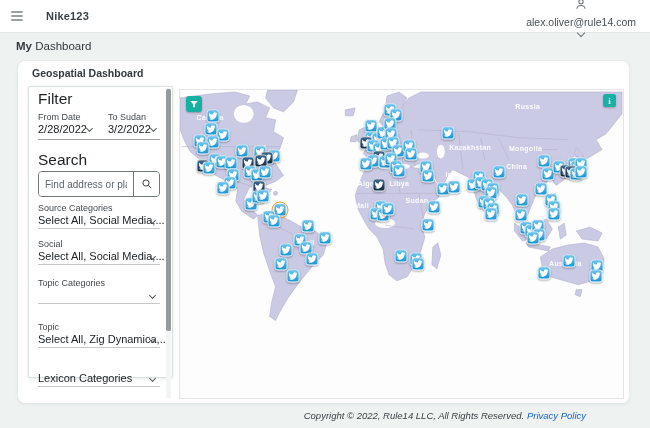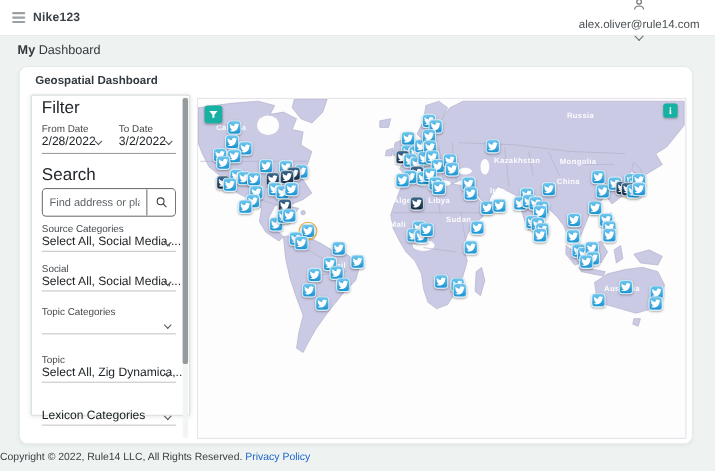--- a/index.html
+++ b/index.html
@@ -5,21 +5,21 @@
   * { box-sizing: border-box; margin: 0; padding: 0; }
   html,body { width:650px; height:428px; overflow:hidden;
     font-family:"Liberation Sans", sans-serif; background:#eef3f2; color:#2f3337; }
 
   
   .nav { position:absolute; left:0; top:0; width:650px; height:33px; background:#fff;
          border-bottom:1px solid #e3e6e6; display:flex; align-items:center; }
   .nav-left { display:flex; align-items:center; gap:7px; padding-left:11px; }
   .hamburger { width:12px; display:flex; flex-direction:column; gap:2px; cursor:pointer; }
   .hamburger span { height:2px; background:#9aa0a3; border-radius:1px; }
-  .brand { font-size:11px; font-weight:700; color:#3a4045; letter-spacing:.2px; }
+  .brand { font-size:11px; font-weight:700; color:#3a4045; letter-spacing:.2px;margin-left:16px; }
   .nav-right { margin-left:auto; display:flex; align-items:center; gap:5px; padding-right:14px; cursor:pointer;flex-direction:column; }
   .user-email { font-size:10.5px; color:#4a5054; }
   .chev { width:6px; height:6px; border-right:1.5px solid #6a7074; border-bottom:1.5px solid #6a7074;
           transform:rotate(45deg); margin-top:-3px; }
 
   
   .crumb { position:absolute; left:16px; top:40px; font-size:11.5px; color:#33383c; }
   .crumb b { font-weight:700;text-align:center; }
 
   
@@ -60,21 +60,21 @@
   .marker svg { width:9px; height:9px; display:block; }
   .marker.dark { background:linear-gradient(#3c6a92,#13283e); }
   .ring { position:absolute; inset:-3px; border:1.5px solid #f0a330; border-radius:50%; pointer-events:none; }
   .map-btn { position:absolute; background:#16b1a2; display:flex; align-items:center; justify-content:center;
              border-radius:3px; box-shadow:0 1px 2px rgba(0,0,0,.25); cursor:pointer; }
   .filter-btn { left:6px; top:6px; width:16px; height:16px; }
   .info-btn { right:7px; top:4px; width:13px; height:13px; border-radius:2.5px;
               color:#fff; font-size:9px; font-weight:700; font-family:"Liberation Serif",serif; }
 
   
-  .footer { position:absolute; left:0; top:410px; width:586px; text-align:left; font-size:9.5px; color:#3b4043; }
+  .footer { position:absolute; left:0; top:410px; width:586px; text-align:right; font-size:9.5px; color:#3b4043;font-style:italic; }
   .footer a { color:#1a63c8; text-decoration:none; cursor:pointer; }
 </style>
 </head>
 <body>
 
 <div class="nav">
   <div class="nav-left">
     <div class="hamburger">
         <span></span>
         <span></span>
@@ -95,21 +95,21 @@
 <div class="crumb">
   <b>My</b><span> Dashboard</span>
 </div>
 
 <div class="card">
   <div class="card-title">Geospatial Dashboard</div>
 
   <div class="panel">
     <div class="h2" style="top:3px">Filter</div>
     <div class="flabel" style="left:9px;top:25px">From Date</div>
-    <div class="flabel" style="left:79px;top:25px">To Date</div>
+    <div class="flabel" style="left:79px;top:25px">To Sudan</div>
     <div class="fvalue" style="left:9px;top:36px">2/28/2022</div>
     <span class="sel-chev" style="left:58px;top:39px"></span>
     <div class="fvalue" style="left:79px;top:36px">3/2/2022</div>
     <span class="sel-chev" style="left:122px;top:39px"></span>
     <div class="uline dark" style="top:52px"></div>
 
     <div class="h2" style="top:64px">Search</div>
     <div class="searchbox">
       <input placeholder="Find address or place" style="">
       <div class="search-btn">

